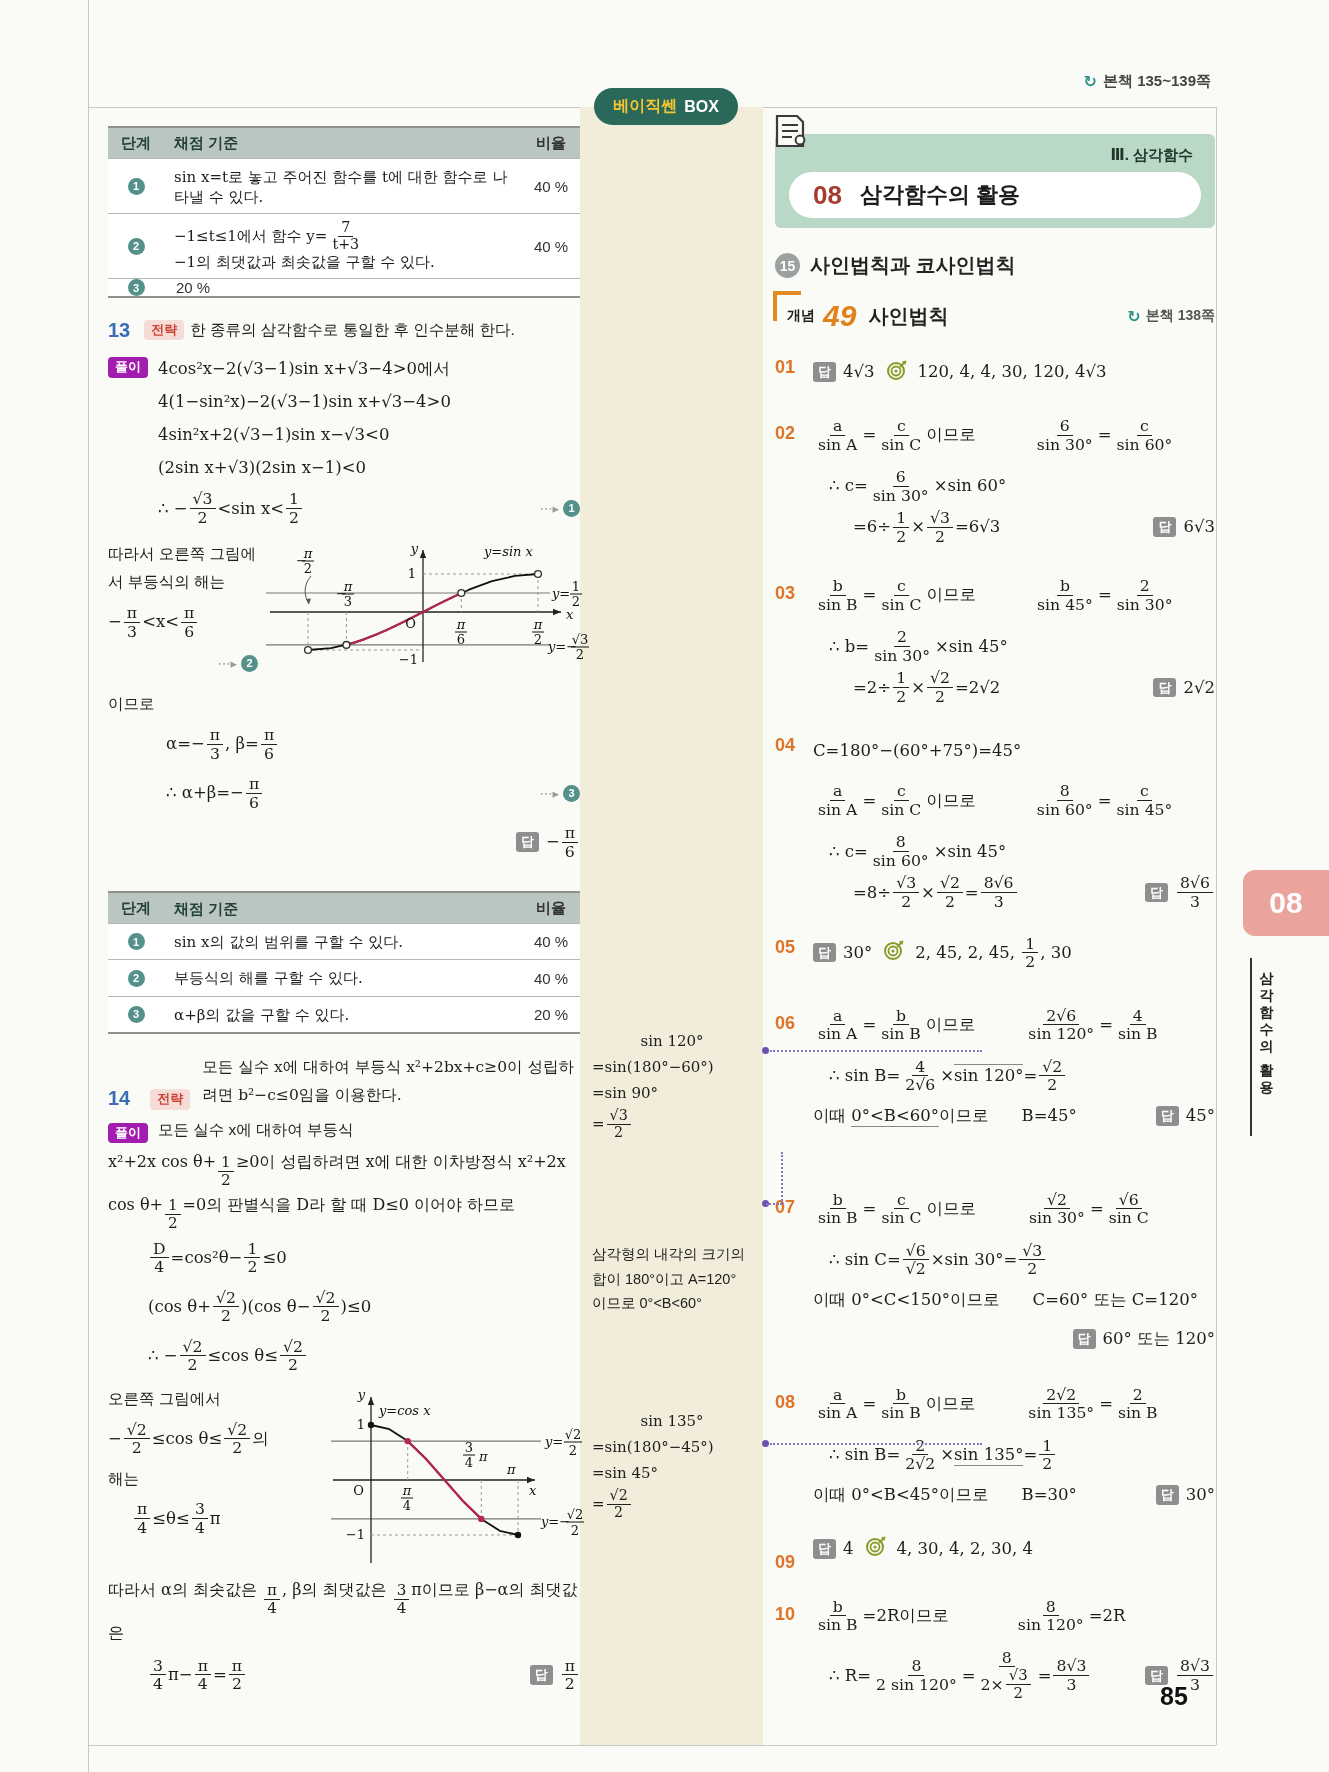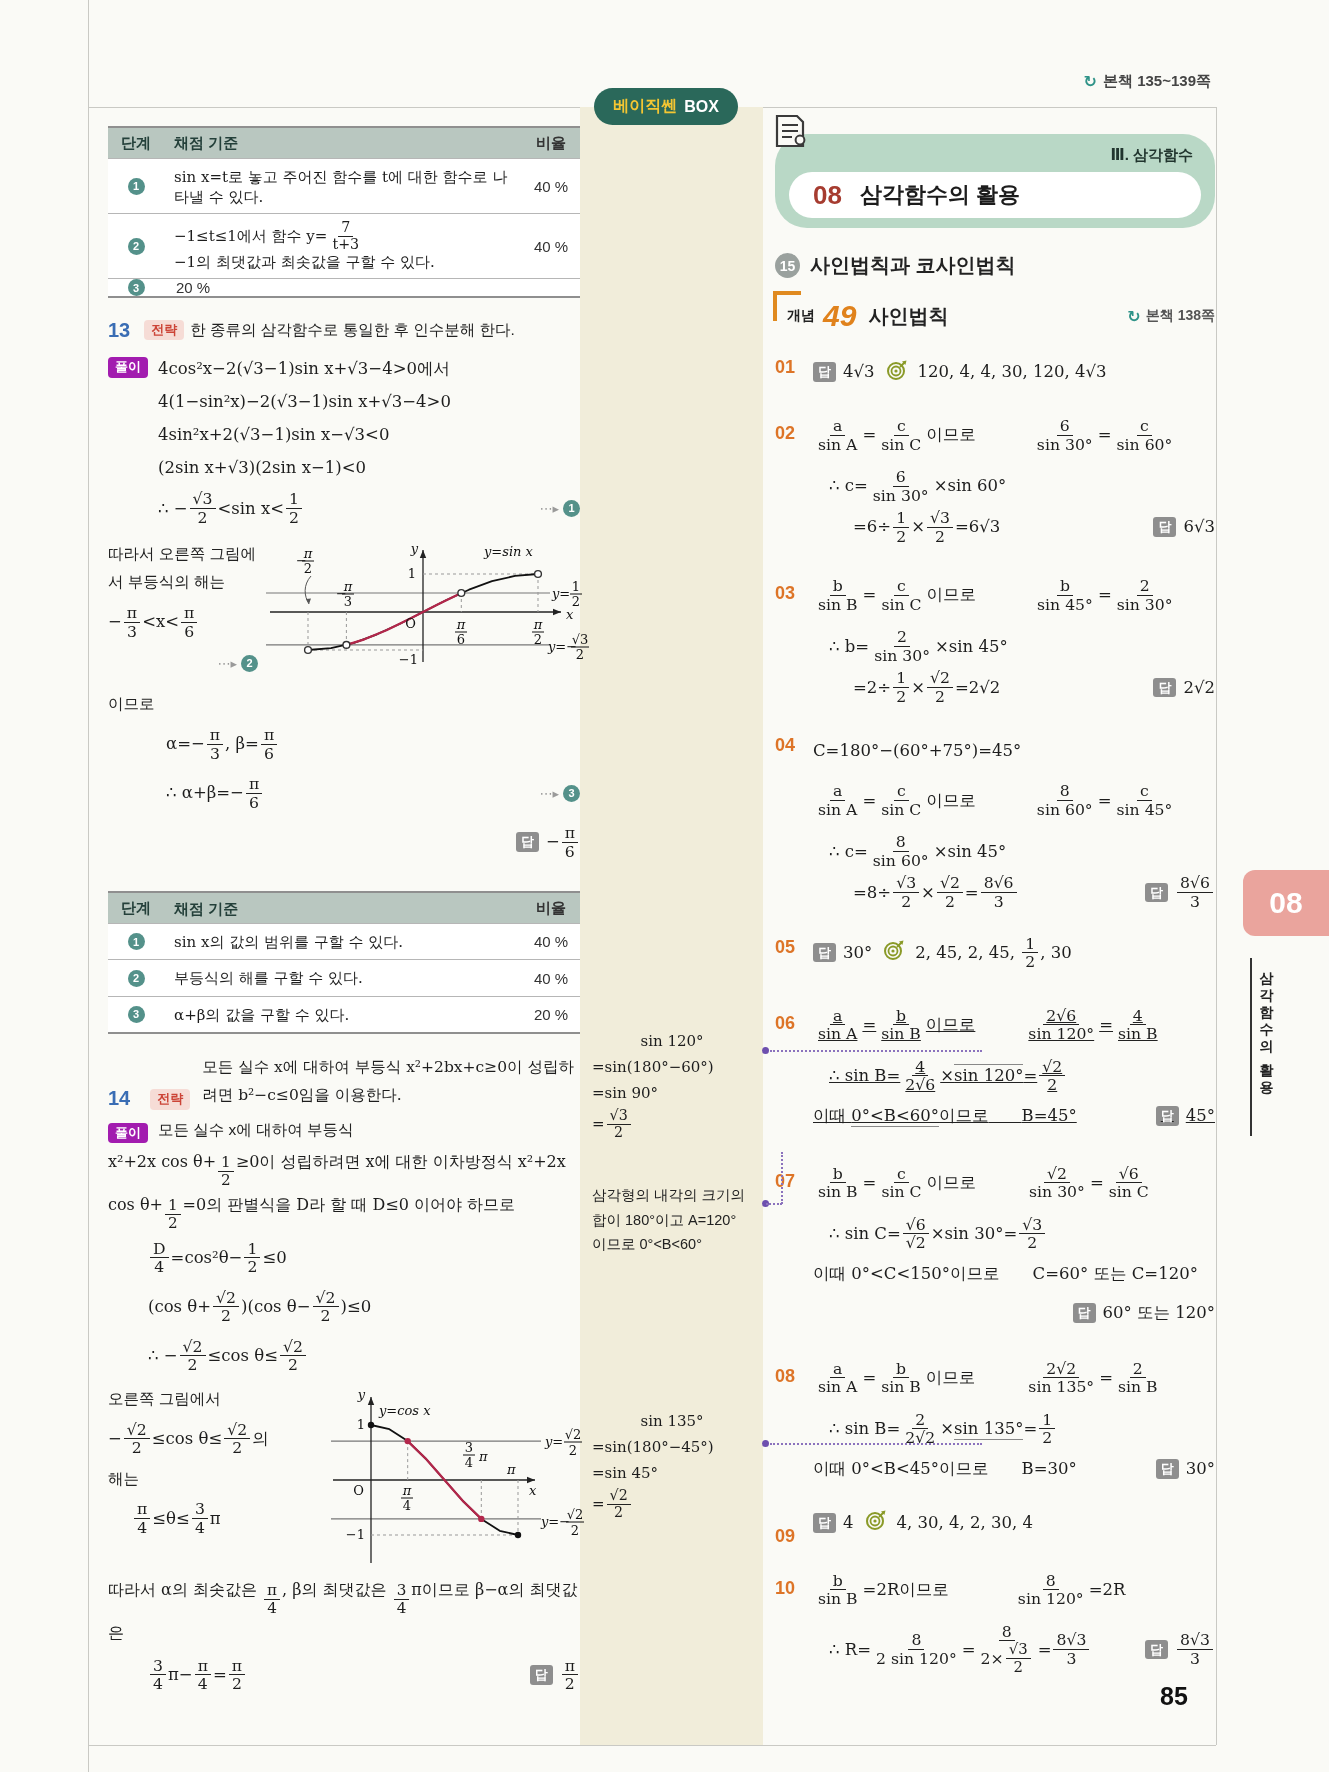--- a/index.html
+++ b/index.html
@@ -43,21 +43,21 @@
   .kr-p{font-size:15.5px;line-height:1.8;color:#222}
   .solrow{display:flex;align-items:flex-start;margin-top:6px}
   .solrow .badge{margin-top:7px}
   .eqs{margin-left:10px;flex:1}
   .fig-row{display:flex;margin-top:6px}
   .indent1{margin-left:58px}
   .indent2{margin-left:40px}
   
   .reftop{position:absolute;right:118px;top:72px;display:flex;gap:6px;align-items:center;font-size:15px;color:#444;font-weight:bold}
   .refi{color:#2f9388;font-weight:bold;font-size:16px}
-  .banner{position:relative;background:#b9d8c6;border-radius:32px;height:94px;margin-top:22px}
+  .banner{position:relative;background:#b9d8c6;border-radius:6px;height:94px;margin-top:22px}
   .banner .chap{position:absolute;right:22px;top:12px;font-weight:bold;font-size:15px;color:#21352e}
   .banner .pill{position:absolute;left:14px;top:38px;right:14px;height:46px;background:#fff;border-radius:23px;display:flex;align-items:center;padding-left:24px;gap:18px}
   .cnum{color:#a63c30;font-size:26px;font-weight:bold}
   .ctitle{font-size:22px;font-weight:bold;color:#1c1c1c}
   .docicon{position:absolute;left:-6px;top:-24px}
   .section{display:flex;align-items:center;gap:10px;margin-top:24px}
   .seccirc{width:25px;height:25px;border-radius:50%;background:#9aa19e;color:#fff;font-weight:bold;font-size:14px;display:flex;align-items:center;justify-content:center;flex:none}
   .sectitle{font-size:20px;font-weight:bold}
   .concept{display:flex;align-items:center;margin-top:20px;position:relative;padding-left:12px}
   .cbracket{position:absolute;left:-2px;top:-8px;width:24px;height:26px;border-left:4px solid #e08a1f;border-top:4px solid #e08a1f}
@@ -131,21 +131,21 @@
               <span class="fn">
                 <span class="mt">√3</span>
               </span>
               <span class="fd">
                 <span class="mt">2</span>
               </span>
             </span>
           </span>
         </div>
     </div>
-    <div class="note" style="top:1076px">
+    <div class="note" style="top:1135px">
       <span>삼각형의 내각의 크기의 합이 180°이고 A=120° 이므로  0°&lt;B&lt;60°</span>
     </div>
     <div class="note" style="top:1301px">
       <div class="mline" style="justify-content:center">
           <span class="math">
             <span class="mt">sin 135°</span>
           </span>
         </div>
       <div class="mline">
           <span class="math">
@@ -1068,21 +1068,21 @@
                   <span class="mt">1</span>
                 </span>
                 <span class="fd">
                   <span class="mt">2</span>
                 </span>
               </span>
               <span class="mt">, 30</span>
             </span>
           </div>
         </div>
-        <div class="problem" style="margin-bottom: 22px; text-decoration: underline;">
+        <div class="problem" style="margin-bottom: 48px;">
           <span class="pnum" style="top: 16px;">06</span>
           <div class="prow pair">
             <span class="math">
               <span class="fr">
                 <span class="fn">
                   <span class="mt">a</span>
                 </span>
                 <span class="fd">
                   <span class="mt">sin A</span>
                 </span>

